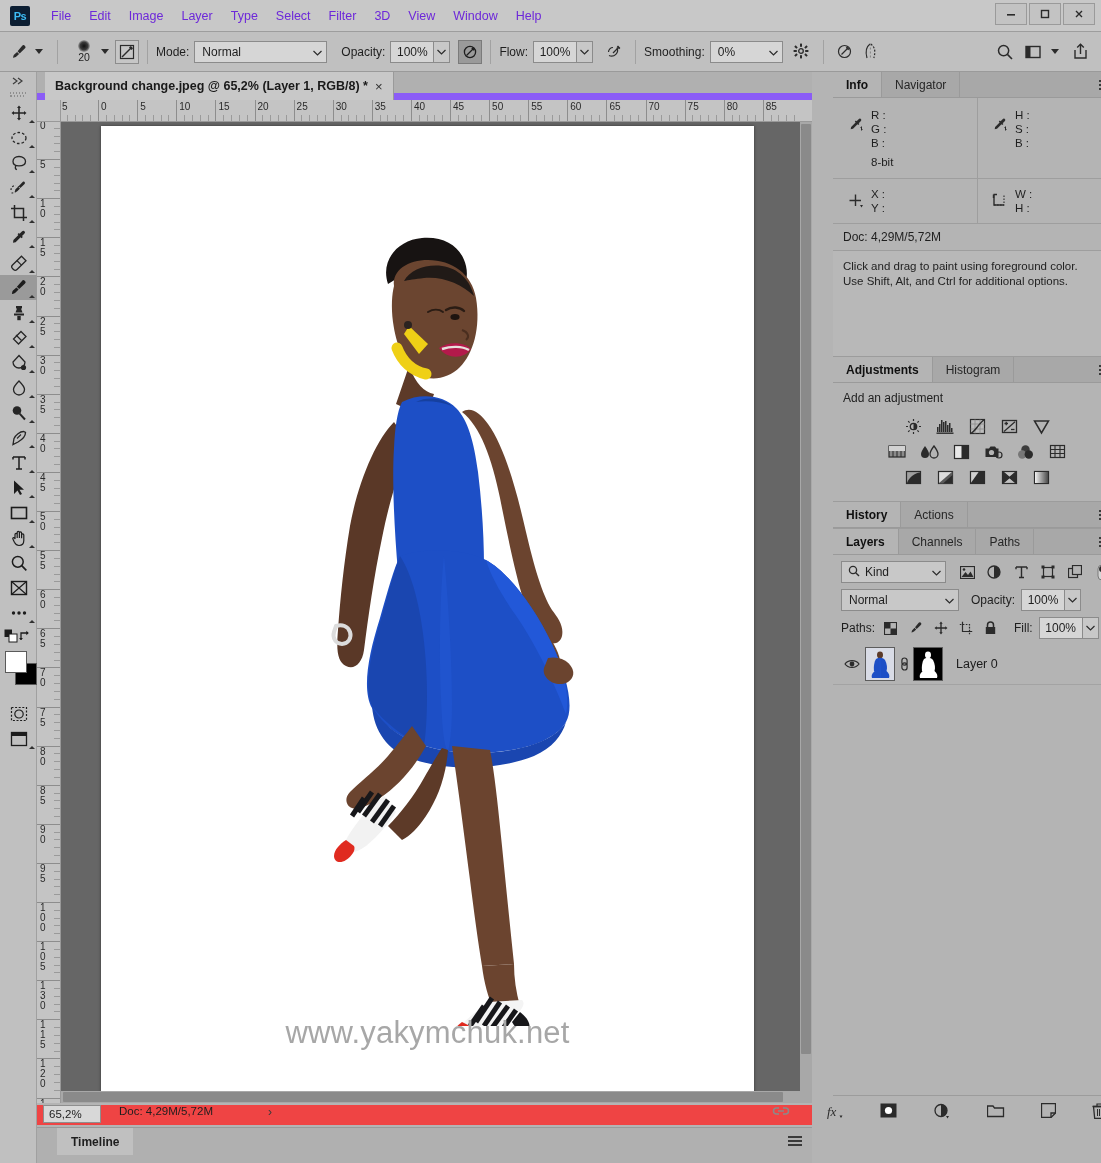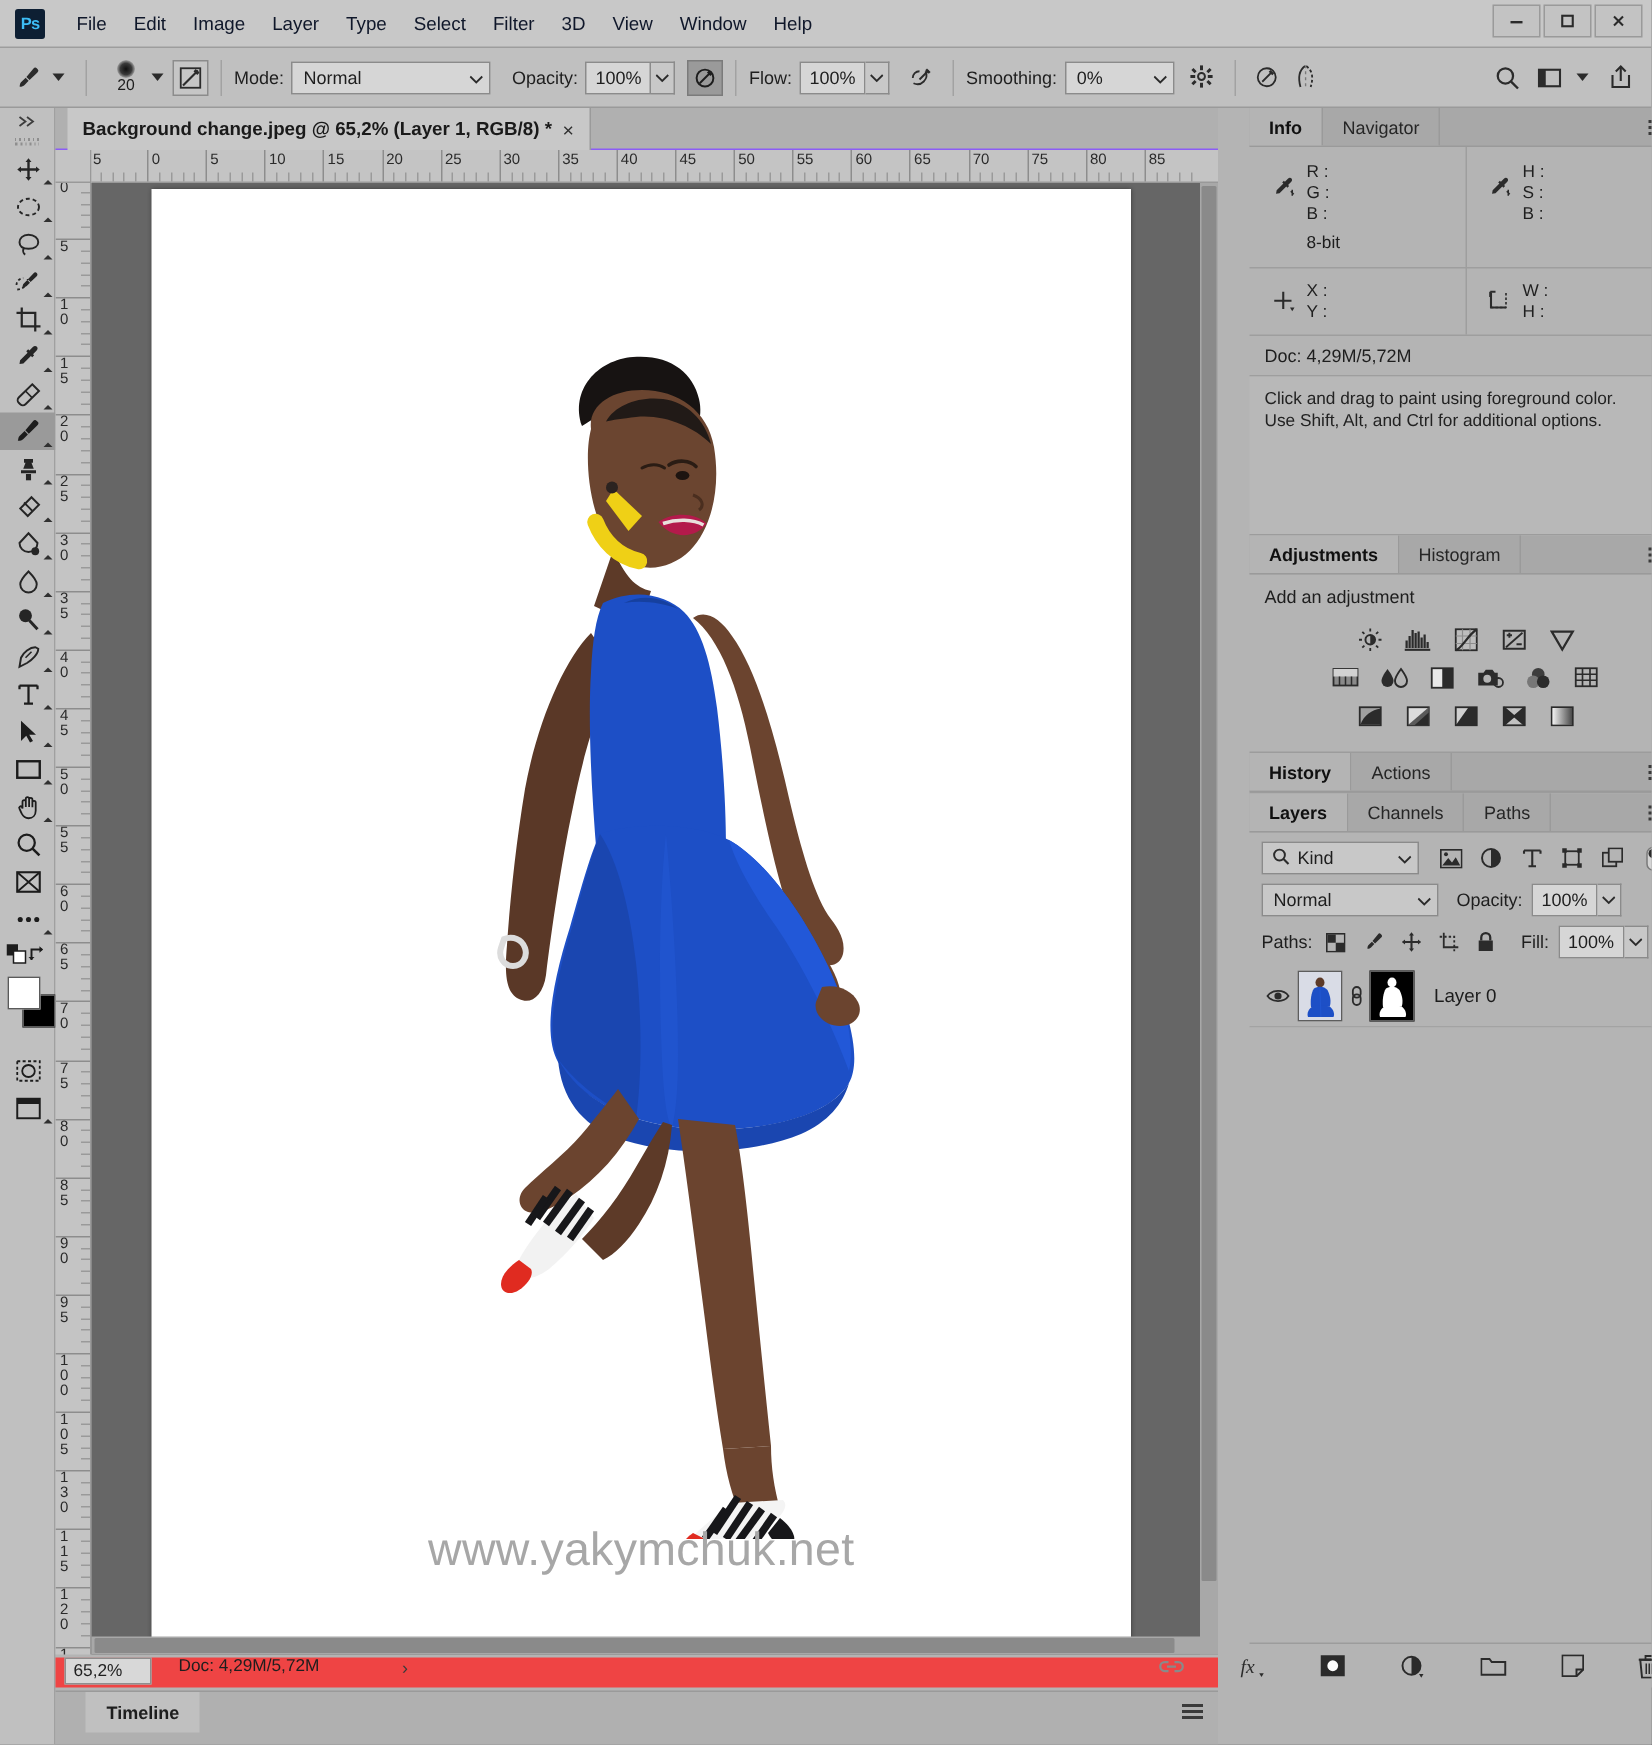--- a/index.html
+++ b/index.html
@@ -21,21 +21,21 @@
   }
   .ps-logo {
     width:20px; height:20px; margin-left:10px; margin-right:12px;
     background:#0d1f33; color:#3dbdf5; font-size:11px; font-weight:bold;
     display:flex; align-items:center; justify-content:center;
     border-radius:2px; letter-spacing:-0.5px;
   }
   .menubar { display:flex; align-items:center; height:100%; }
   .menu-item {
     padding:0 9px; height:100%; display:flex; align-items:center;
-    font-size:12.5px; color:#0f172a; cursor:default;
+    font-size:12.5px; color:#6d28d9; cursor:default;
   }
   .wincontrols { position:absolute; right:6px; top:3px; display:flex; gap:2px; }
   .wincontrol {
     width:32px; height:22px; display:flex; align-items:center; justify-content:center;
     border:1px solid #9a9a9a; background:#c3c3c3;
   }
   .wincontrol svg { display:block; }
 
   
   .optionsbar {
@@ -103,21 +103,21 @@
   .tool .tri:after{content:'';}
   .fgbg { position:relative; width:37px; height:48px; margin-top:2px; }
   .fg-swatch { position:absolute; left:5px; top:4px; width:22px;height:22px;background:#ffffff;border:1px solid #5a5a5a; }
   .bg-swatch { position:absolute; left:15px; top:16px; width:22px;height:22px;background:#000000;border:1px solid #5a5a5a; }
   .fg-swatch { z-index:2; }
   .mini-icons { display:flex; justify-content:space-between; padding:0 4px; height:16px; align-items:center;}
 
   
   .doctabbar {
     position:absolute; left:37px; top:72px; width:775px; height:28px;
-    background:#b0b0b0; border-bottom:1px solid #8b5cf6;
+    background:#b0b0b0; border-bottom:7px solid #8b5cf6;
   }
   .doctab {
     position:absolute; left:8px; top:0; height:28px;
     background:#c8c8c8; border-right:1px solid #9a9a9a;
     display:flex; align-items:center; padding:0 10px; gap:7px;
   }
   .doctab-title { font-size:12.5px; font-weight:bold; color:#1a1a1a; white-space:nowrap;}
   .doctab-close { font-size:13px; color:#303030; line-height:1; cursor:pointer;}
 
   

